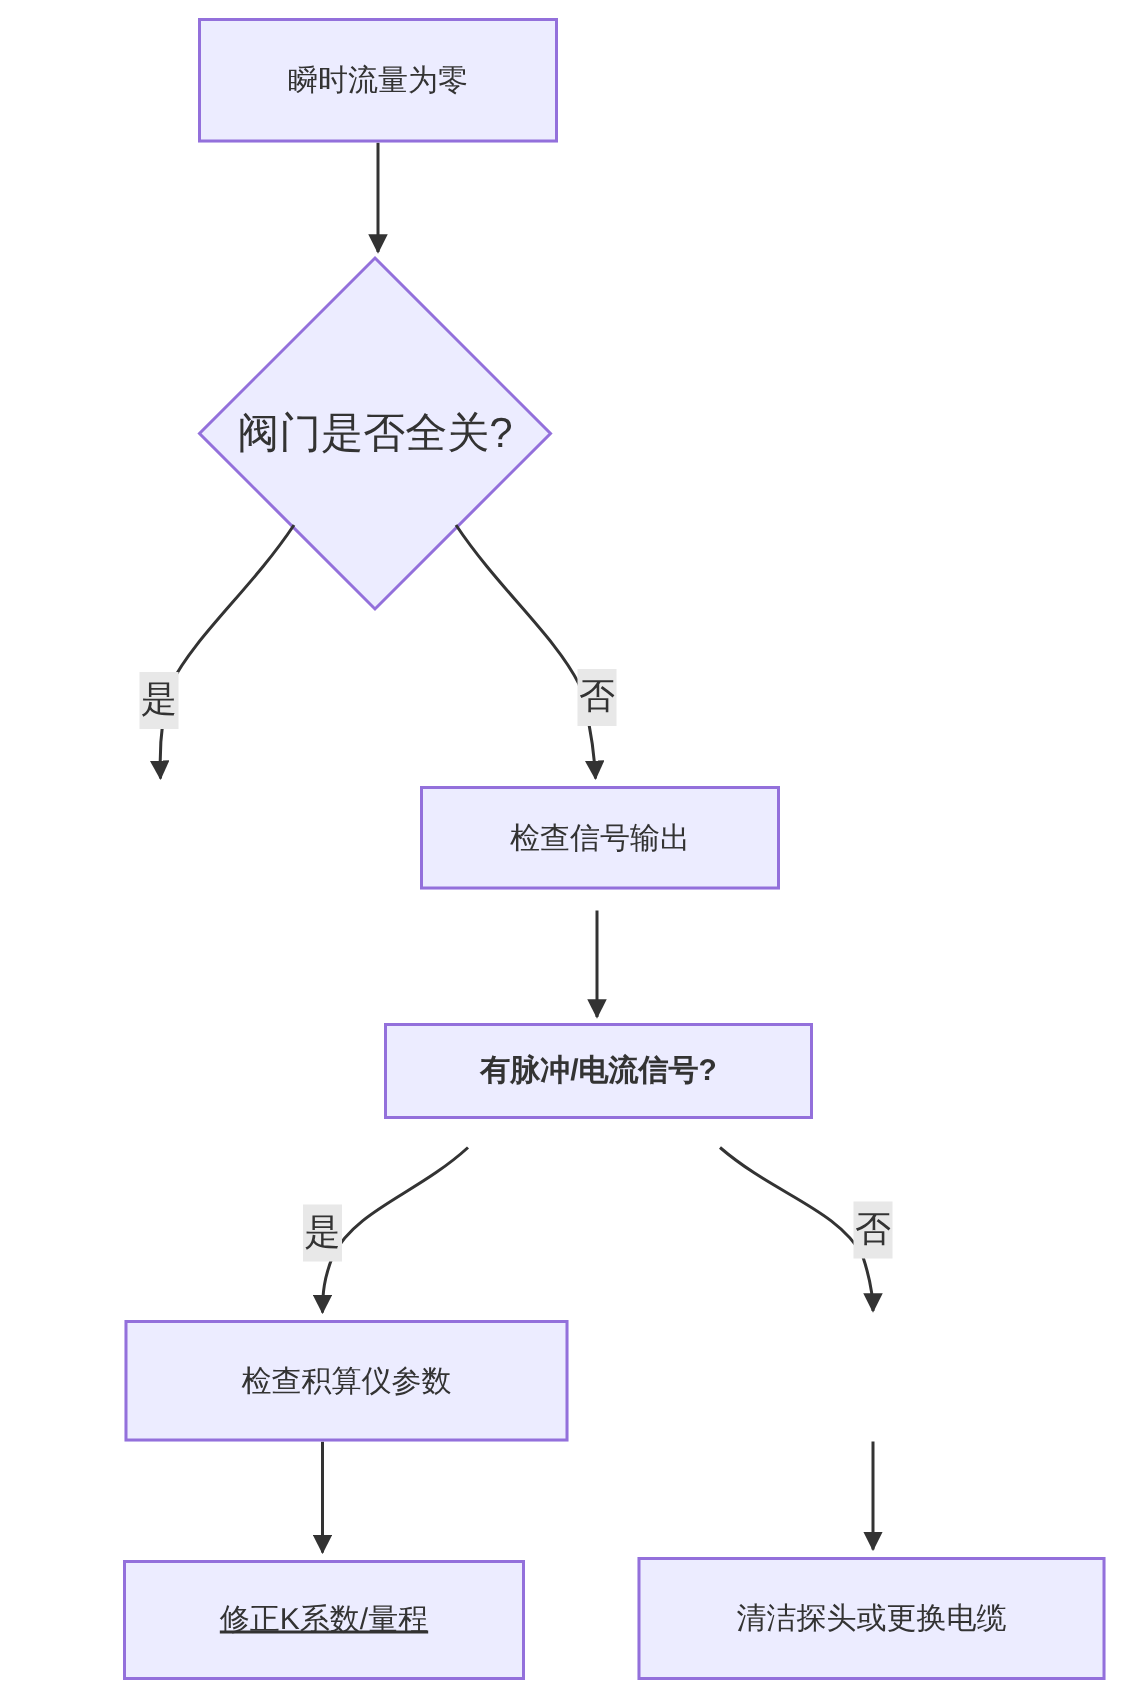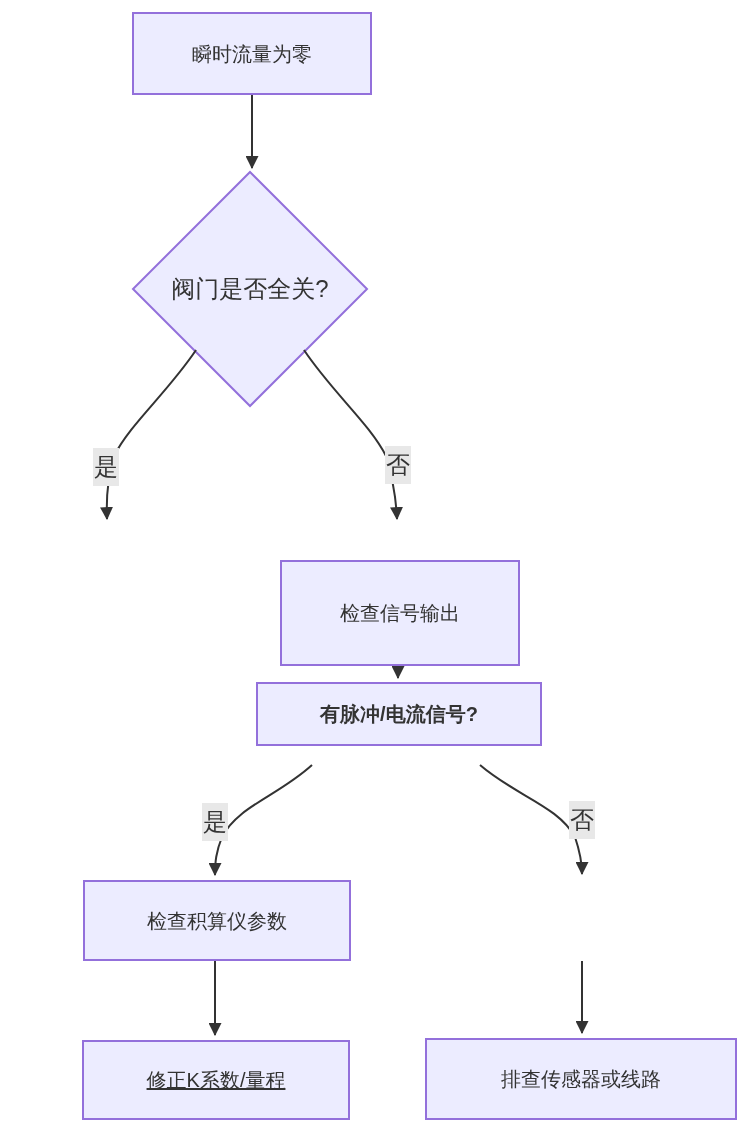--- a/index.html
+++ b/index.html
@@ -44,21 +44,21 @@
     align-items: center;
     justify-content: center;
     text-align: center;
     white-space: nowrap;
   }
   .diamond-label {
     position: absolute;
     background: transparent;
     border: none;
     color: #333333;
-    font-size: 24px;
+    font-size: 28px;
     display: flex;
     align-items: center;
     justify-content: center;
     text-align: center;
     white-space: nowrap;
   }
   .edge-label {
     position: absolute;
     transform: translate(-50%, -50%);
     background: #e8e8e8;
@@ -91,29 +91,29 @@
     <path class="edge-path" d="M480,765 C516,796 558,806 575,837 C580,852 582,862 582,874" marker-end="url(#arrowhead)"></path>
     <path class="edge-path" d="M215,961 L215,1035" marker-end="url(#arrowhead)"></path>
     <path class="edge-path" d="M582,961 L582,1033" marker-end="url(#arrowhead)"></path>
   </svg>
 
   <div class="node" style="left:132px; top:12px; width:240px; height:83px;">瞬时流量为零</div>
 
   <div class="diamond-label" style="left:133px; top:172px; width:234px; height:234px;">阀门是否全关?</div>
 
 
-  <div class="node" style="left:280px; top:524px; width:240px; height:106px;margin-top:36px;">检查信号输出</div>
+  <div class="node" style="left:280px; top:524px; width:240px; height:69px;">检查信号输出</div>
 
   <div class="node" style="left:256px; top:682px; width:286px; height:64px;font-weight:bold;">有脉冲/电流信号?</div>
 
-  <div class="node" style="left:83px; top:880px; width:268px; height:81px;">检查积算仪参数</div>
+  <div class="node" style="left:83px; top:880px; width:296px; height:81px;">检查积算仪参数</div>
 
 
   <div class="node" style="left:82px; top:1040px; width:268px; height:80px;text-decoration:underline;">修正K系数/量程</div>
 
-  <div class="node" style="left:425px; top:1038px; width:312px; height:82px;">排查传感器或线路</div>
+  <div class="node" style="left:425px; top:1038px; width:312px; height:82px;">清洁探头或更换电缆</div>
 
   <span class="edge-label" style="left:106px; top:467px;">是</span>
   <span class="edge-label" style="left:398px; top:465px;">否</span>
   <span class="edge-label" style="left:215px; top:822px;">是</span>
   <span class="edge-label" style="left:582px; top:820px;">否</span>
 
 </div>
 
 </body></html>

